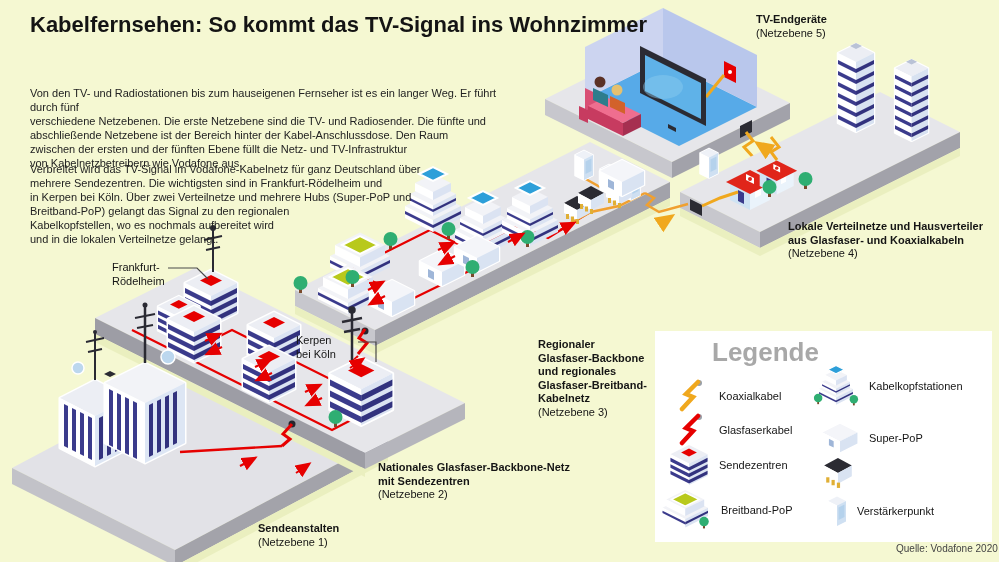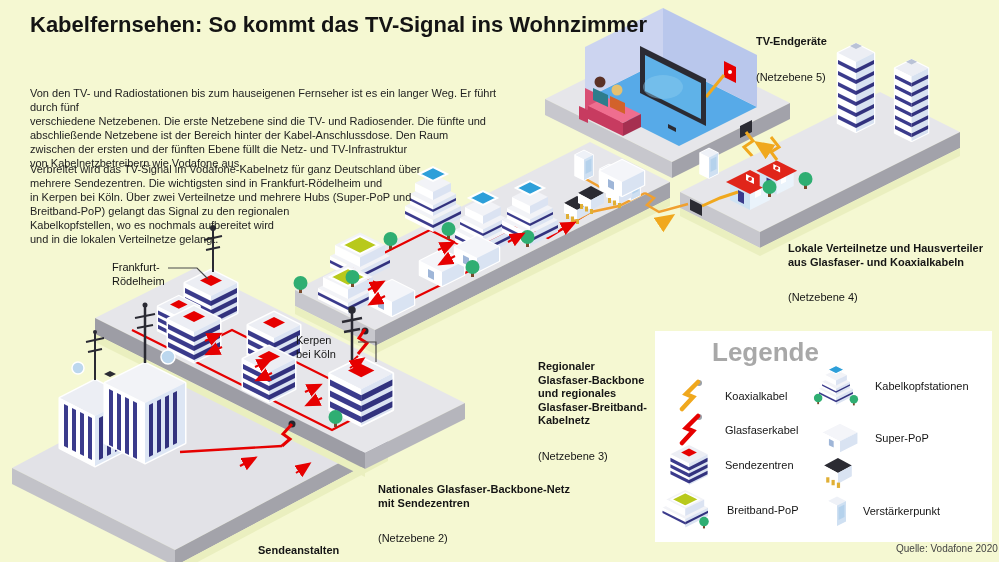--- a/index.html
+++ b/index.html
@@ -1,27 +1,27 @@
 <!DOCTYPE html>
 <html><head>
 <meta charset="utf-8">
 <style>
   html,body{margin:0;padding:0;background:#ddd;}
   .canvas{position:relative;width:999px;height:562px;background:#f5f8d2;overflow:hidden;
           font-family:"Liberation Sans",sans-serif;}
   .canvas svg.scene{position:absolute;left:0;top:0;}
   .lbl{position:absolute;font-size:11px;line-height:13.5px;color:#151515;}
-  .lbl span{display:block;margin-top:22px;}
+  .lbl span{display:block;}
   .b{font-weight:700;}
   .pre{white-space:pre-line;}
   .title{position:absolute;left:30px;top:10px;font-size:22px;line-height:30px;font-weight:700;color:#141414;}
   .para{position:absolute;font-size:11px;line-height:14px;color:#222;white-space:pre-line;}
   .legend{position:absolute;left:655px;top:331px;width:337px;height:211px;background:#ffffff;border-radius:0;}
   .lg-title{position:absolute;left:57px;top:6px;font-size:26px;font-weight:700;color:#a8a8a8;}
-  .lg-row{position:absolute;display:flex;align-items:center;gap:16px;}
+  .lg-row{position:absolute;display:flex;align-items:center;gap:10px;}
   .lg-row .lab{font-size:11px;line-height:13px;color:#151515;white-space:pre-line;}
   .src{position:absolute;left:896px;top:543px;font-size:10px;color:#444;}
 </style>
 </head>
 <body>
 
 <div class="canvas">
 
 <svg class="scene" width="999" height="562" viewBox="0 0 999 562">
 <defs>

